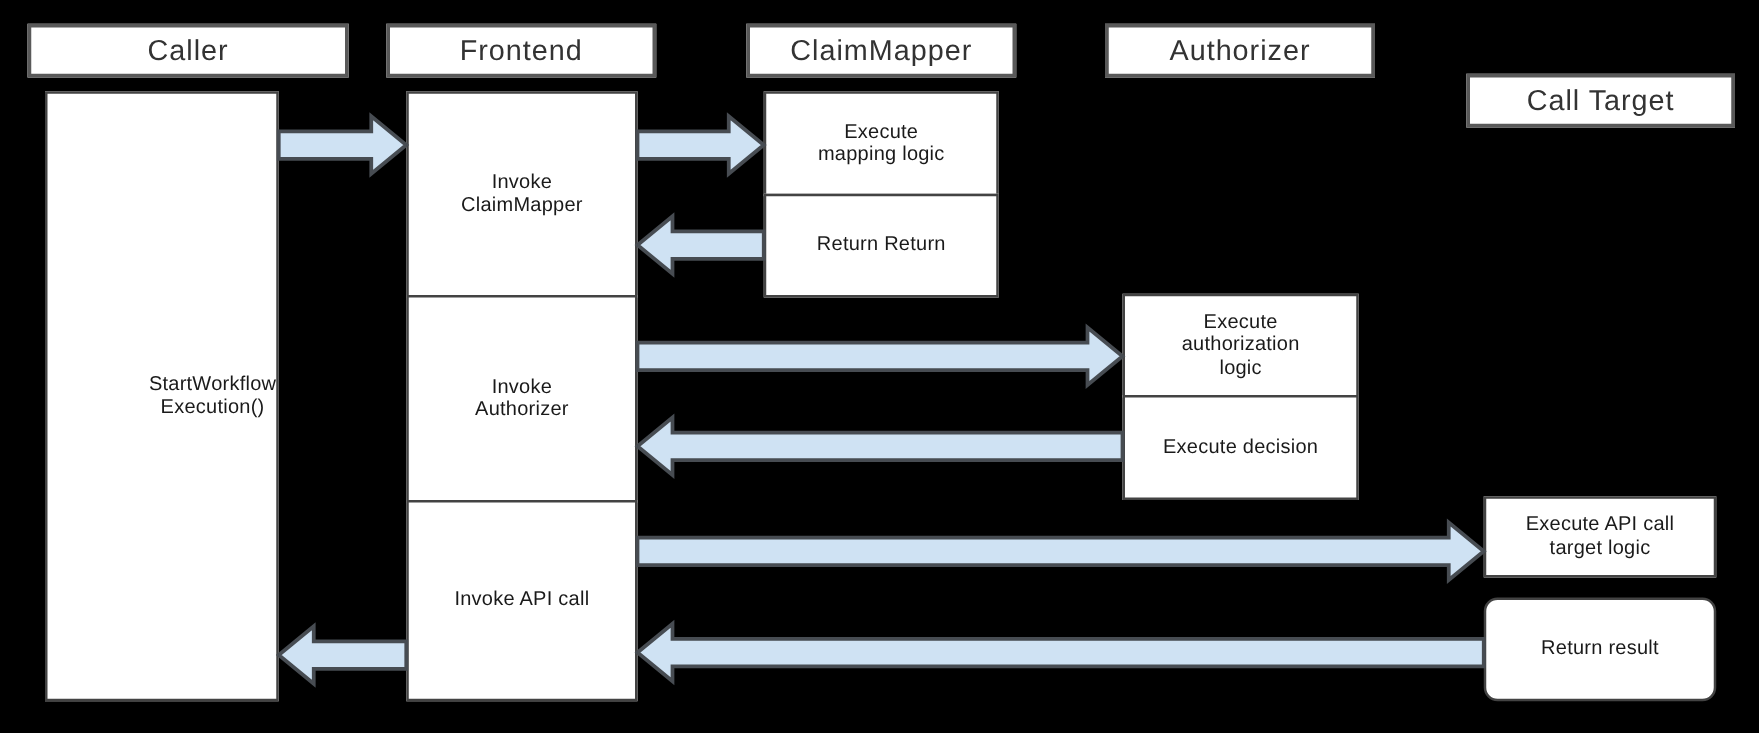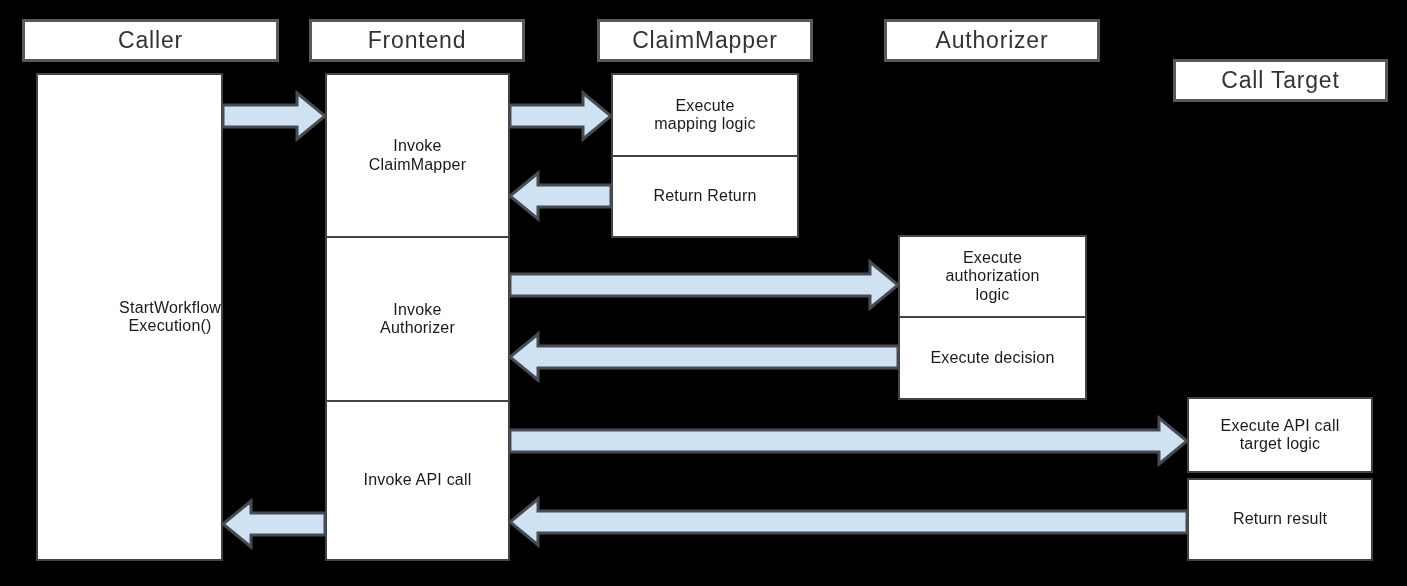--- a/index.html
+++ b/index.html
@@ -107,25 +107,25 @@
 
   <div class="activation-box" style="left:898px; top:235px; width:189px; height:83px;">
     <span class="activation-label">Execute
 authorization
 logic</span>
   </div>
   <div class="activation-box" style="left:898px; top:316px; width:189px; height:84px;">
     <span class="activation-label">Execute decision</span>
   </div>
 
-  <div class="activation-box" style="left:1187px; top:397px; width:186px; height:76px;">
+  <div class="activation-box" style="left:1187px; top:397px; width:186px; height:65px;">
     <span class="activation-label">Execute API call
 target logic</span>
   </div>
-  <div class="activation-box" style="left:1187px; top:478px; width:186px; height:83px;">
+  <div class="activation-box" style="left:1187px; top:478px; width:186px; height:83px;border-radius:11px;">
     <span class="activation-label">Return result</span>
   </div>
 
   <svg id="arrow-layer" width="1407" height="586" viewBox="0 0 1407 586">
       <polygon points="223,105 297,105 297,93 325,116 297,139 297,127 223,127" class="arrow"></polygon>
       <polygon points="510,105 583,105 583,93 611,116 583,139 583,127 510,127" class="arrow"></polygon>
       <polygon points="611,185 538,185 538,173 510,196 538,219 538,207 611,207" class="arrow"></polygon>
       <polygon points="510,274 870,274 870,262 898,285 870,308 870,296 510,296" class="arrow"></polygon>
       <polygon points="898,346 538,346 538,334 510,357 538,380 538,368 898,368" class="arrow"></polygon>
       <polygon points="510,430 1159,430 1159,418 1187,441 1159,464 1159,452 510,452" class="arrow"></polygon>

